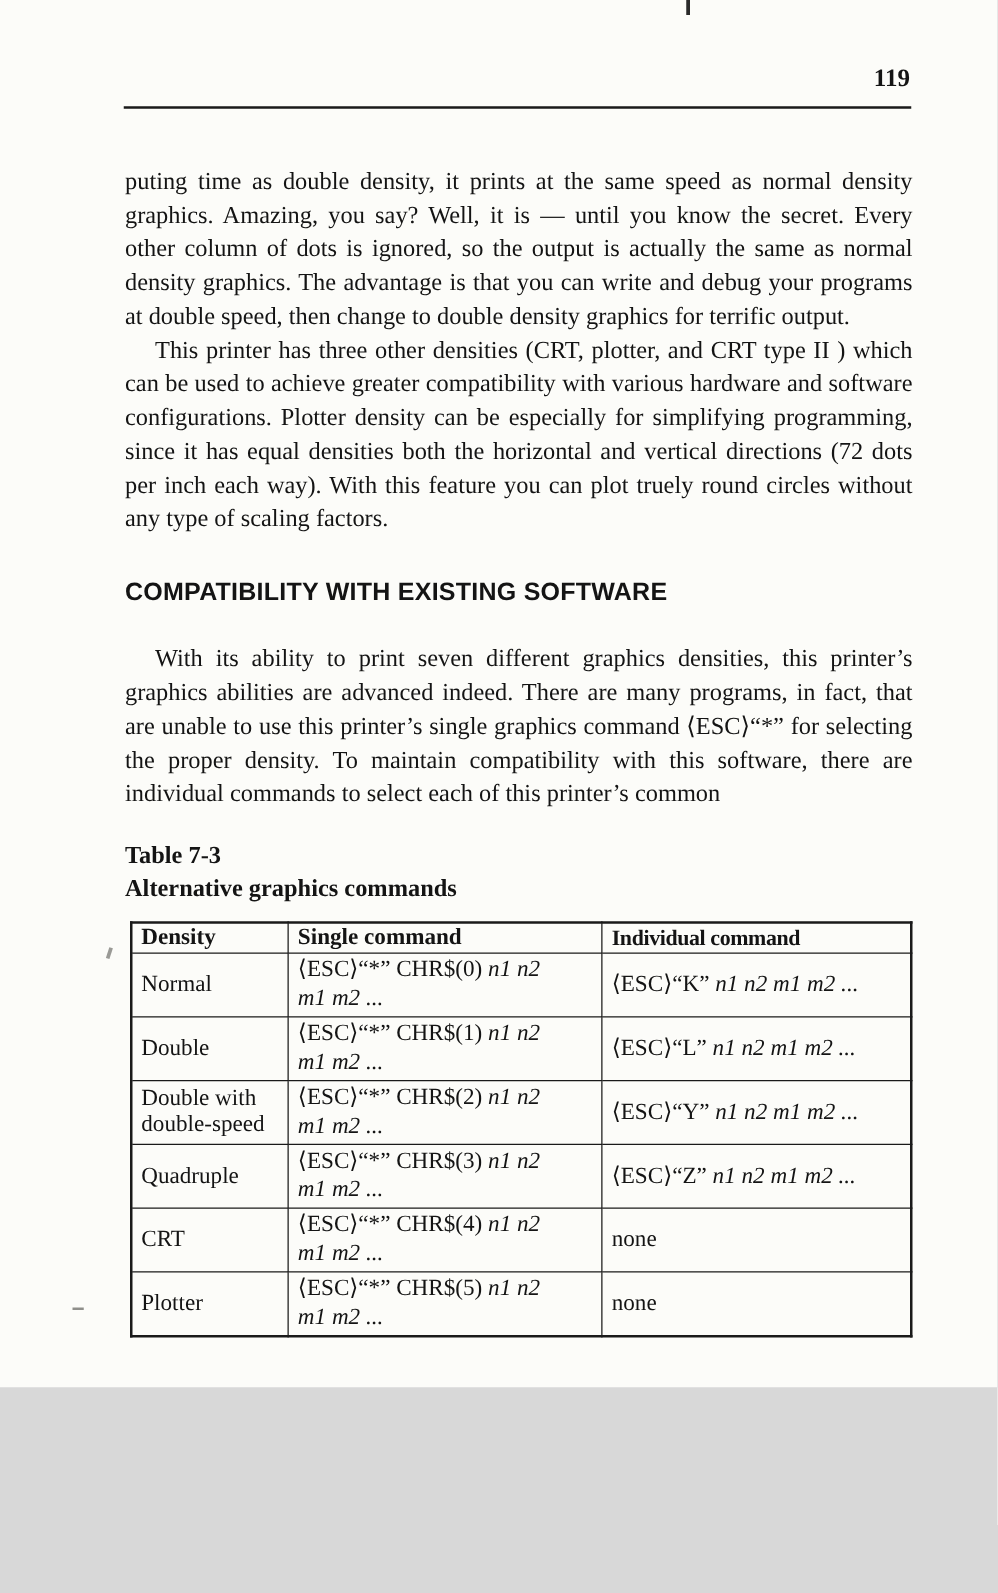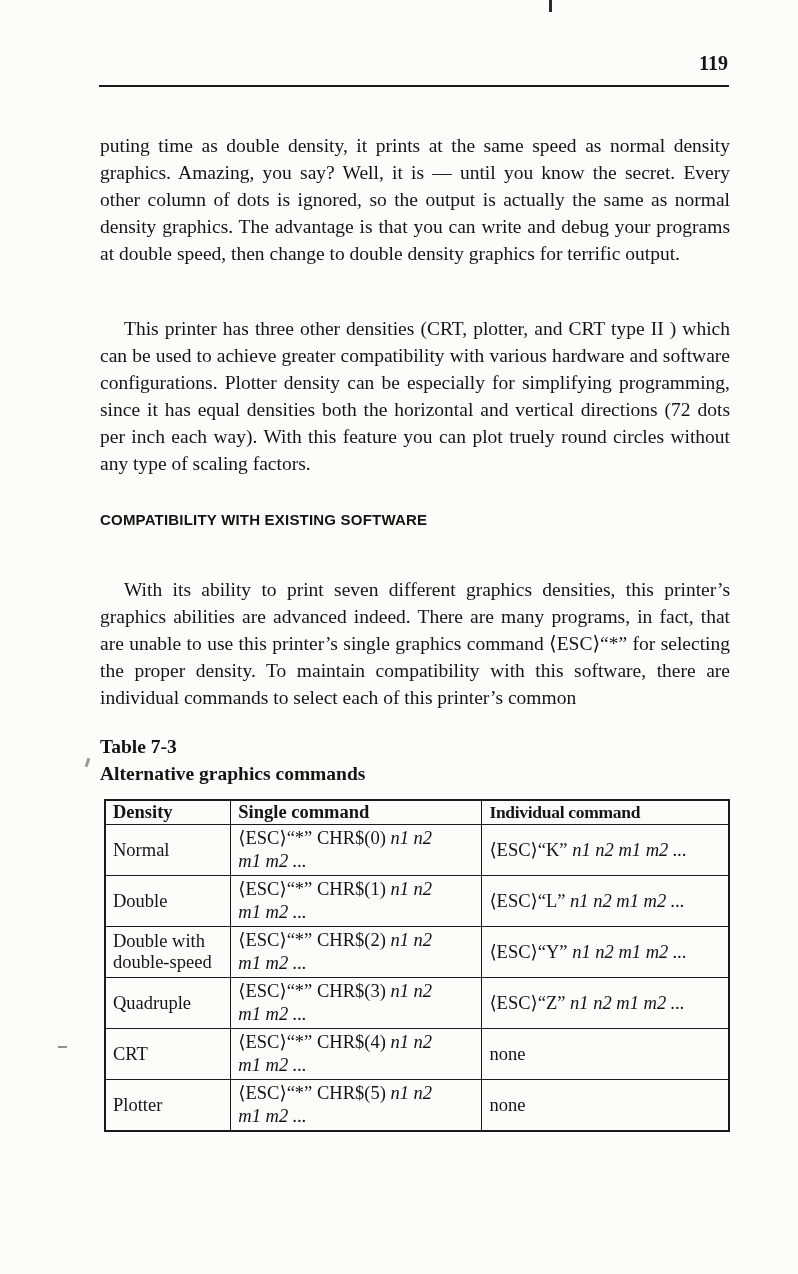--- a/index.html
+++ b/index.html
@@ -1,20 +1,20 @@
 <!DOCTYPE html>
 <html><head>
 <meta charset="utf-8">
 <style>
   * { margin: 0; padding: 0; box-sizing: border-box; }
   html, body { background: #d8d8d8; }
   .page {
     position: relative;
     width: 798px;
-    height: 1274px;
+    height: 1110px;
     margin: 0 auto;
     background: #fcfcf9;
     color: #141414;
     font-family: "Liberation Serif", "DejaVu Serif", serif;
     overflow: hidden;
   }
   .page-number {
     position: absolute;
     top: 52px;
     left: 100px;
@@ -35,24 +35,24 @@
     position: absolute;
     top: 132px;
     left: 100px;
     width: 630px;
   }
   p.body-text {
     font-size: 19.5px;
     line-height: 27px;
     text-align: justify;
   }
-  p.indent { text-indent: 24px; margin-top: 48px; }
+  p.indent { text-indent: 24px; }
   .section-heading {
     font-family: "Liberation Sans", "DejaVu Sans", sans-serif;
-    font-size: 15px;
+    font-size: 20px;
     font-weight: bold;
     letter-spacing: 0.2px;
     margin: 34px 0 28px 0;
   }
   .table-title {
     text-align: left;
     font-weight: bold;
     font-size: 19.5px;
     line-height: 27px;
     margin-top: 22px;

